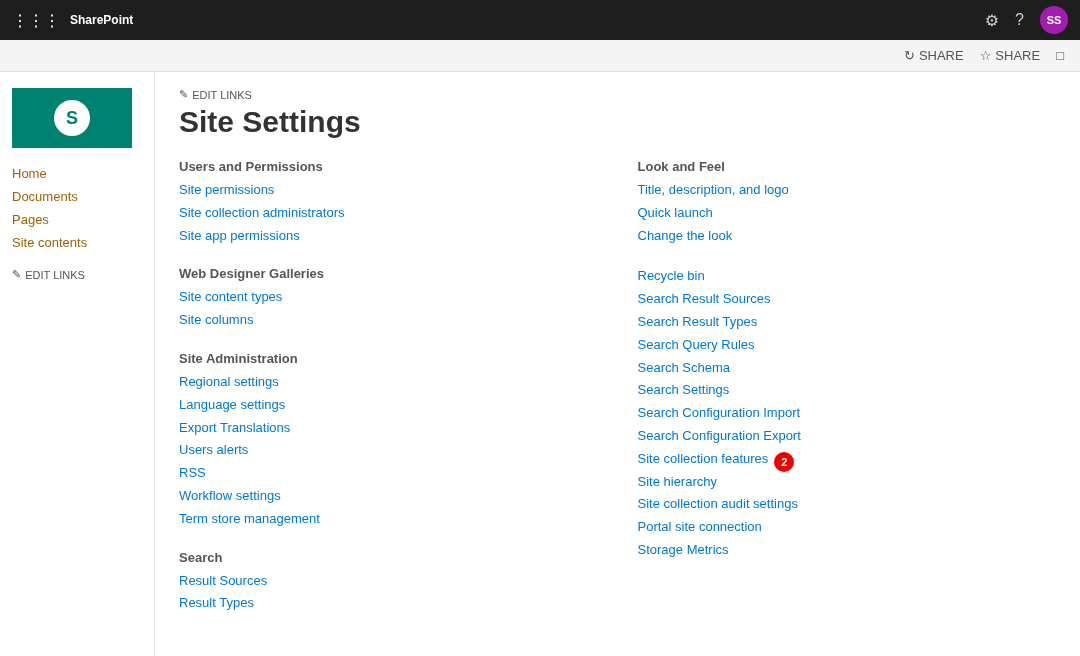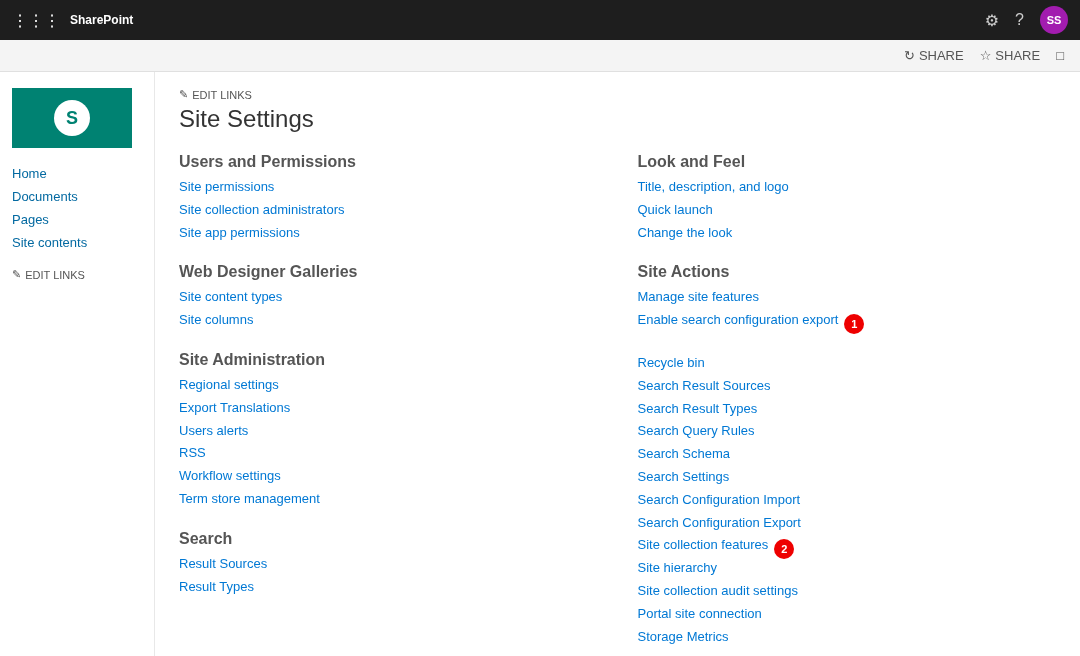--- a/index.html
+++ b/index.html
@@ -61,52 +61,52 @@
     }
     .site-logo-letter {
       width: 36px; height: 36px; border-radius: 50%;
       background: #fff; color: #008272;
       display: flex; align-items: center; justify-content: center;
       font-size: 18px; font-weight: 700;
     }
     .sidebar-nav { list-style: none; margin-bottom: 16px; }
     .sidebar-nav li { margin-bottom: 4px; }
     .sidebar-nav a {
-      color: #0369a1; text-decoration: none; font-size: 13px;
+      color: #a16207; text-decoration: none; font-size: 13px;
       display: block; padding: 2px 0;
     }
     .edit-links {
       font-size: 11px; color: #555; cursor: pointer;
       display: flex; align-items: center; gap: 4px; margin-top: 8px;
     }
 
     
     .content {
       flex: 1;
       padding: 16px 24px;
       overflow-y: auto;
     }
     .edit-links-top {
       font-size: 11px; color: #555; cursor: pointer;
       display: flex; align-items: center; gap: 4px; margin-bottom: 4px;
     }
     .page-title {
-      font-size: 24px; font-weight: 400; color: #333;
+      font-size: 30px; font-weight: 700; color: #333;
       margin-bottom: 20px;
     }
 
     
     .settings-grid {
       display: grid;
       grid-template-columns: 1fr 1fr;
       gap: 0 40px;
     }
     .settings-section { margin-bottom: 20px; }
     .section-heading {
-      font-size: 16px; font-weight: 600; color: #555;
+      font-size: 13px; font-weight: 600; color: #555;
       margin-bottom: 6px;
       border-bottom: none;
     }
     .section-link {
       display: block; color: #0078d4; text-decoration: none;
       font-size: 13px; margin-bottom: 2px; line-height: 1.6;
     }
 
     
     .annotation-bubble {
@@ -203,20 +203,21 @@
 
         <div class="settings-section">
           <div class="section-heading">Web Designer Galleries</div>
           <a href="#" class="section-link">Site content types</a>
           <a href="#" class="section-link">Site columns</a>
         </div>
 
         <div class="settings-section">
           <div class="section-heading">Site Administration</div>
           <a href="#" class="section-link">Regional settings</a>
+          <a href="#" class="section-link">Language settings</a>
           <a href="#" class="section-link">Export Translations</a>
           <a href="#" class="section-link">Users alerts</a>
           <a href="#" class="section-link">RSS</a>
           <a href="#" class="section-link">Workflow settings</a>
           <a href="#" class="section-link">Term store management</a>
         </div>
 
         <div class="settings-section">
           <div class="section-heading">Search</div>
           <a href="#" class="section-link">Result Sources</a>
@@ -228,28 +229,20 @@
 
       <div>
 
         <div class="settings-section">
           <div class="section-heading">Look and Feel</div>
           <a href="#" class="section-link">Title, description, and logo</a>
           <a href="#" class="section-link">Quick launch</a>
           <a href="#" class="section-link">Change the look</a>
         </div>
 
-        <div class="settings-section">
-          <div class="section-heading">Site Actions</div>
-          <a href="#" class="section-link">Manage site features</a>
-          <div class="link-with-annotation">
-            <a href="#" class="section-link">Enable search configuration export</a>
-            <span class="annotation-bubble">1</span>
-          </div>
-        </div>
 
         <div class="settings-section">
           <a href="#" class="section-link">Recycle bin</a>
           <a href="#" class="section-link">Search Result Sources</a>
           <a href="#" class="section-link">Search Result Types</a>
           <a href="#" class="section-link">Search Query Rules</a>
           <a href="#" class="section-link">Search Schema</a>
           <a href="#" class="section-link">Search Settings</a>
           <a href="#" class="section-link">Search Configuration Import</a>
           <a href="#" class="section-link">Search Configuration Export</a>

